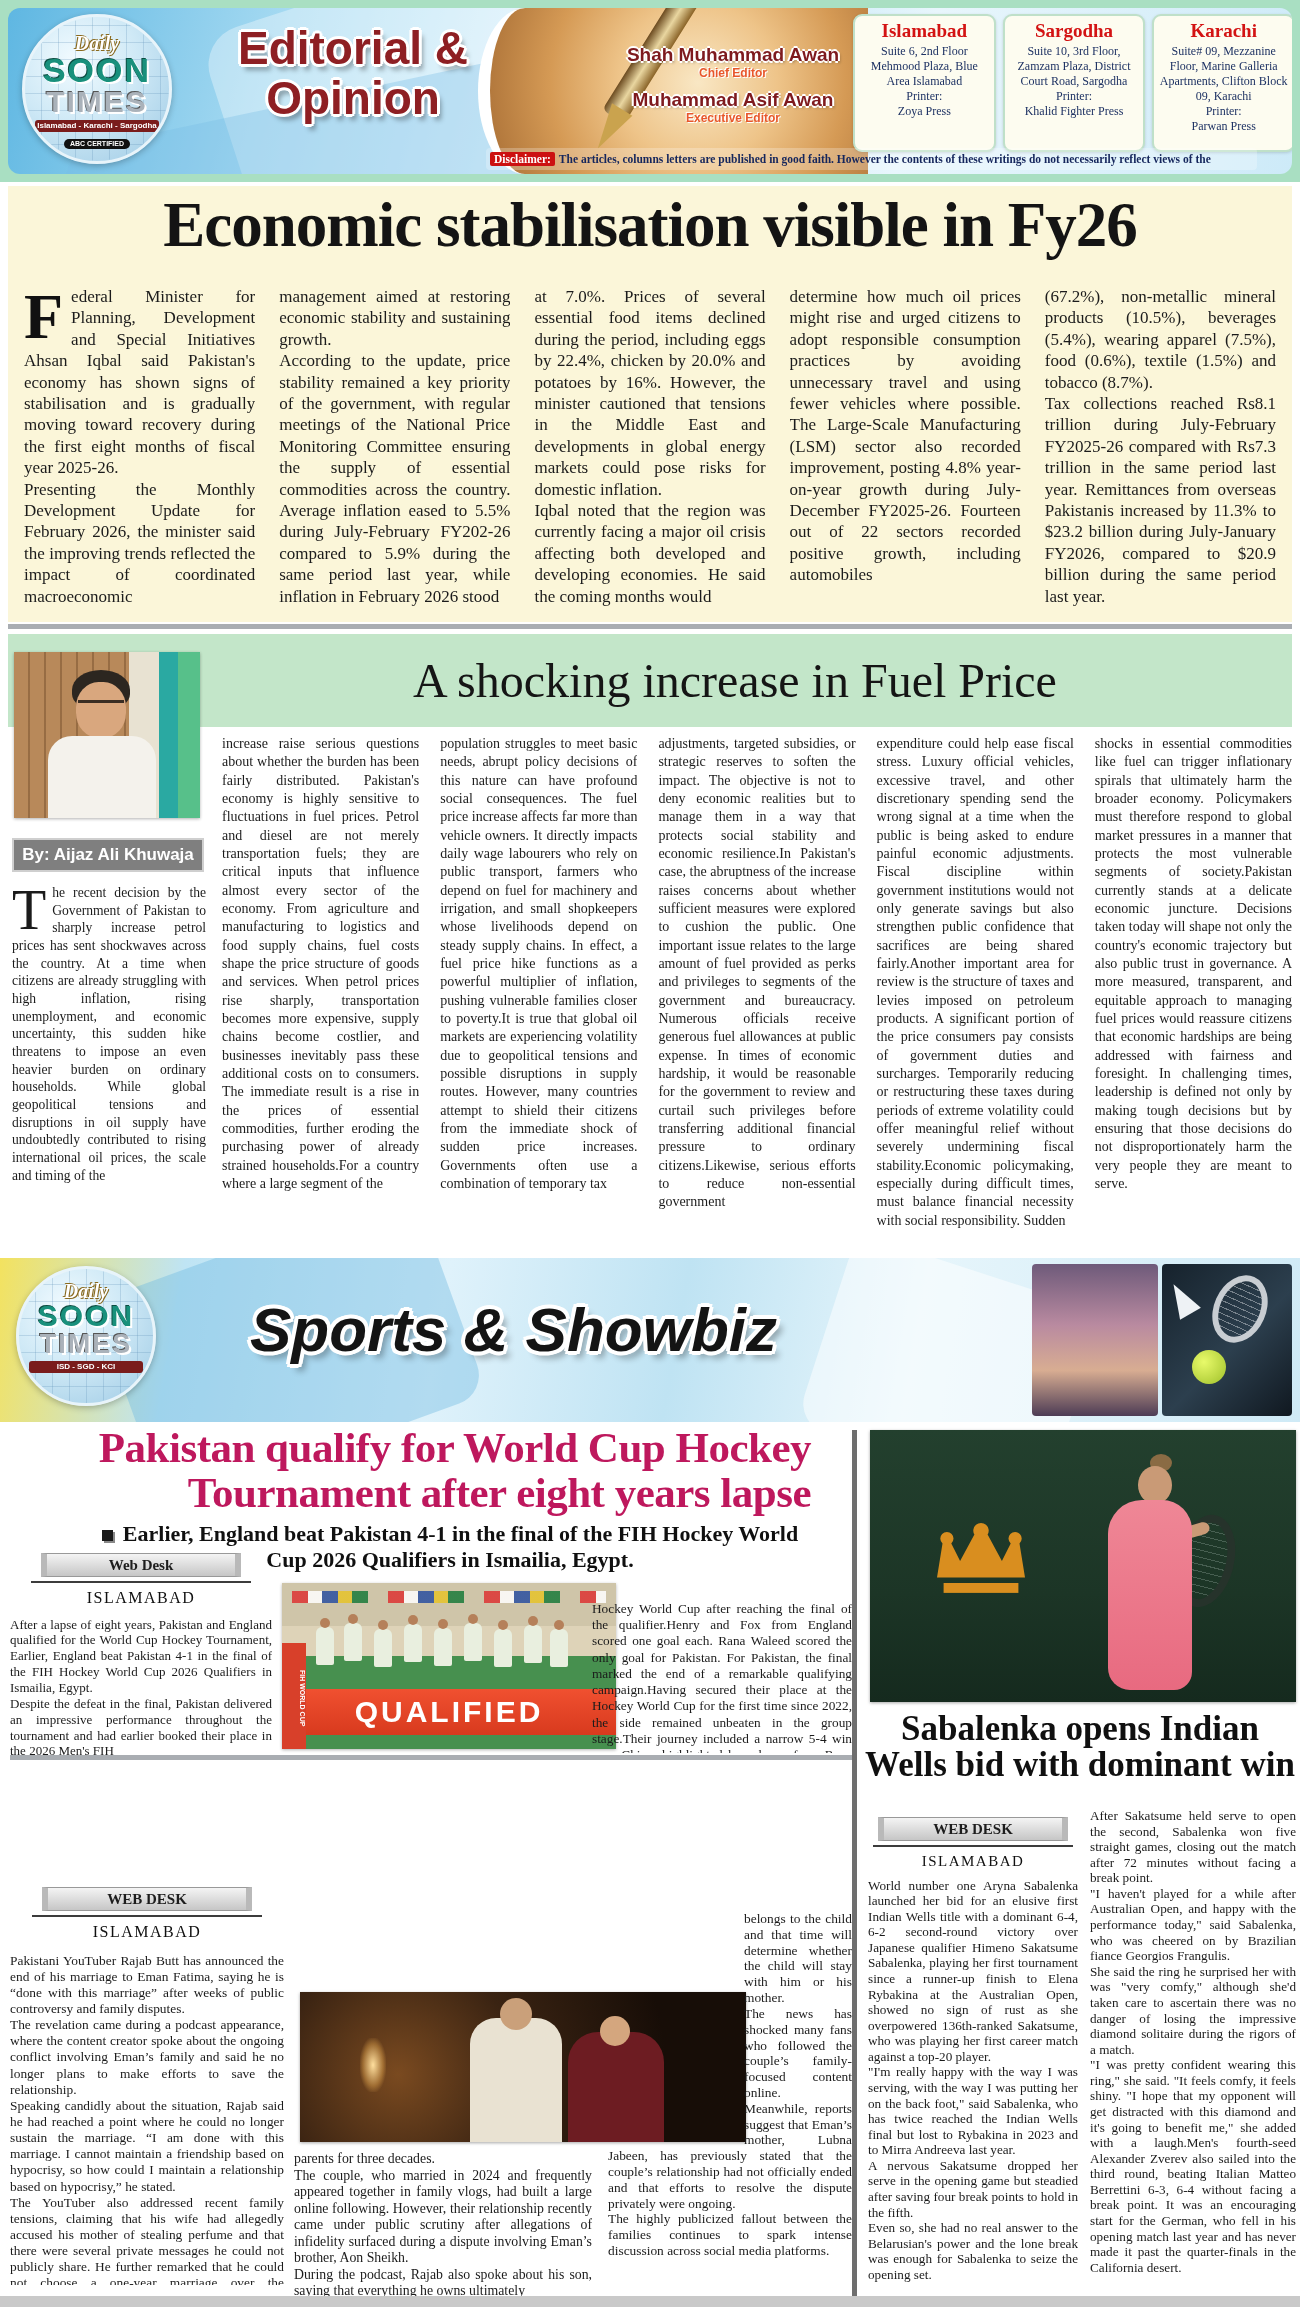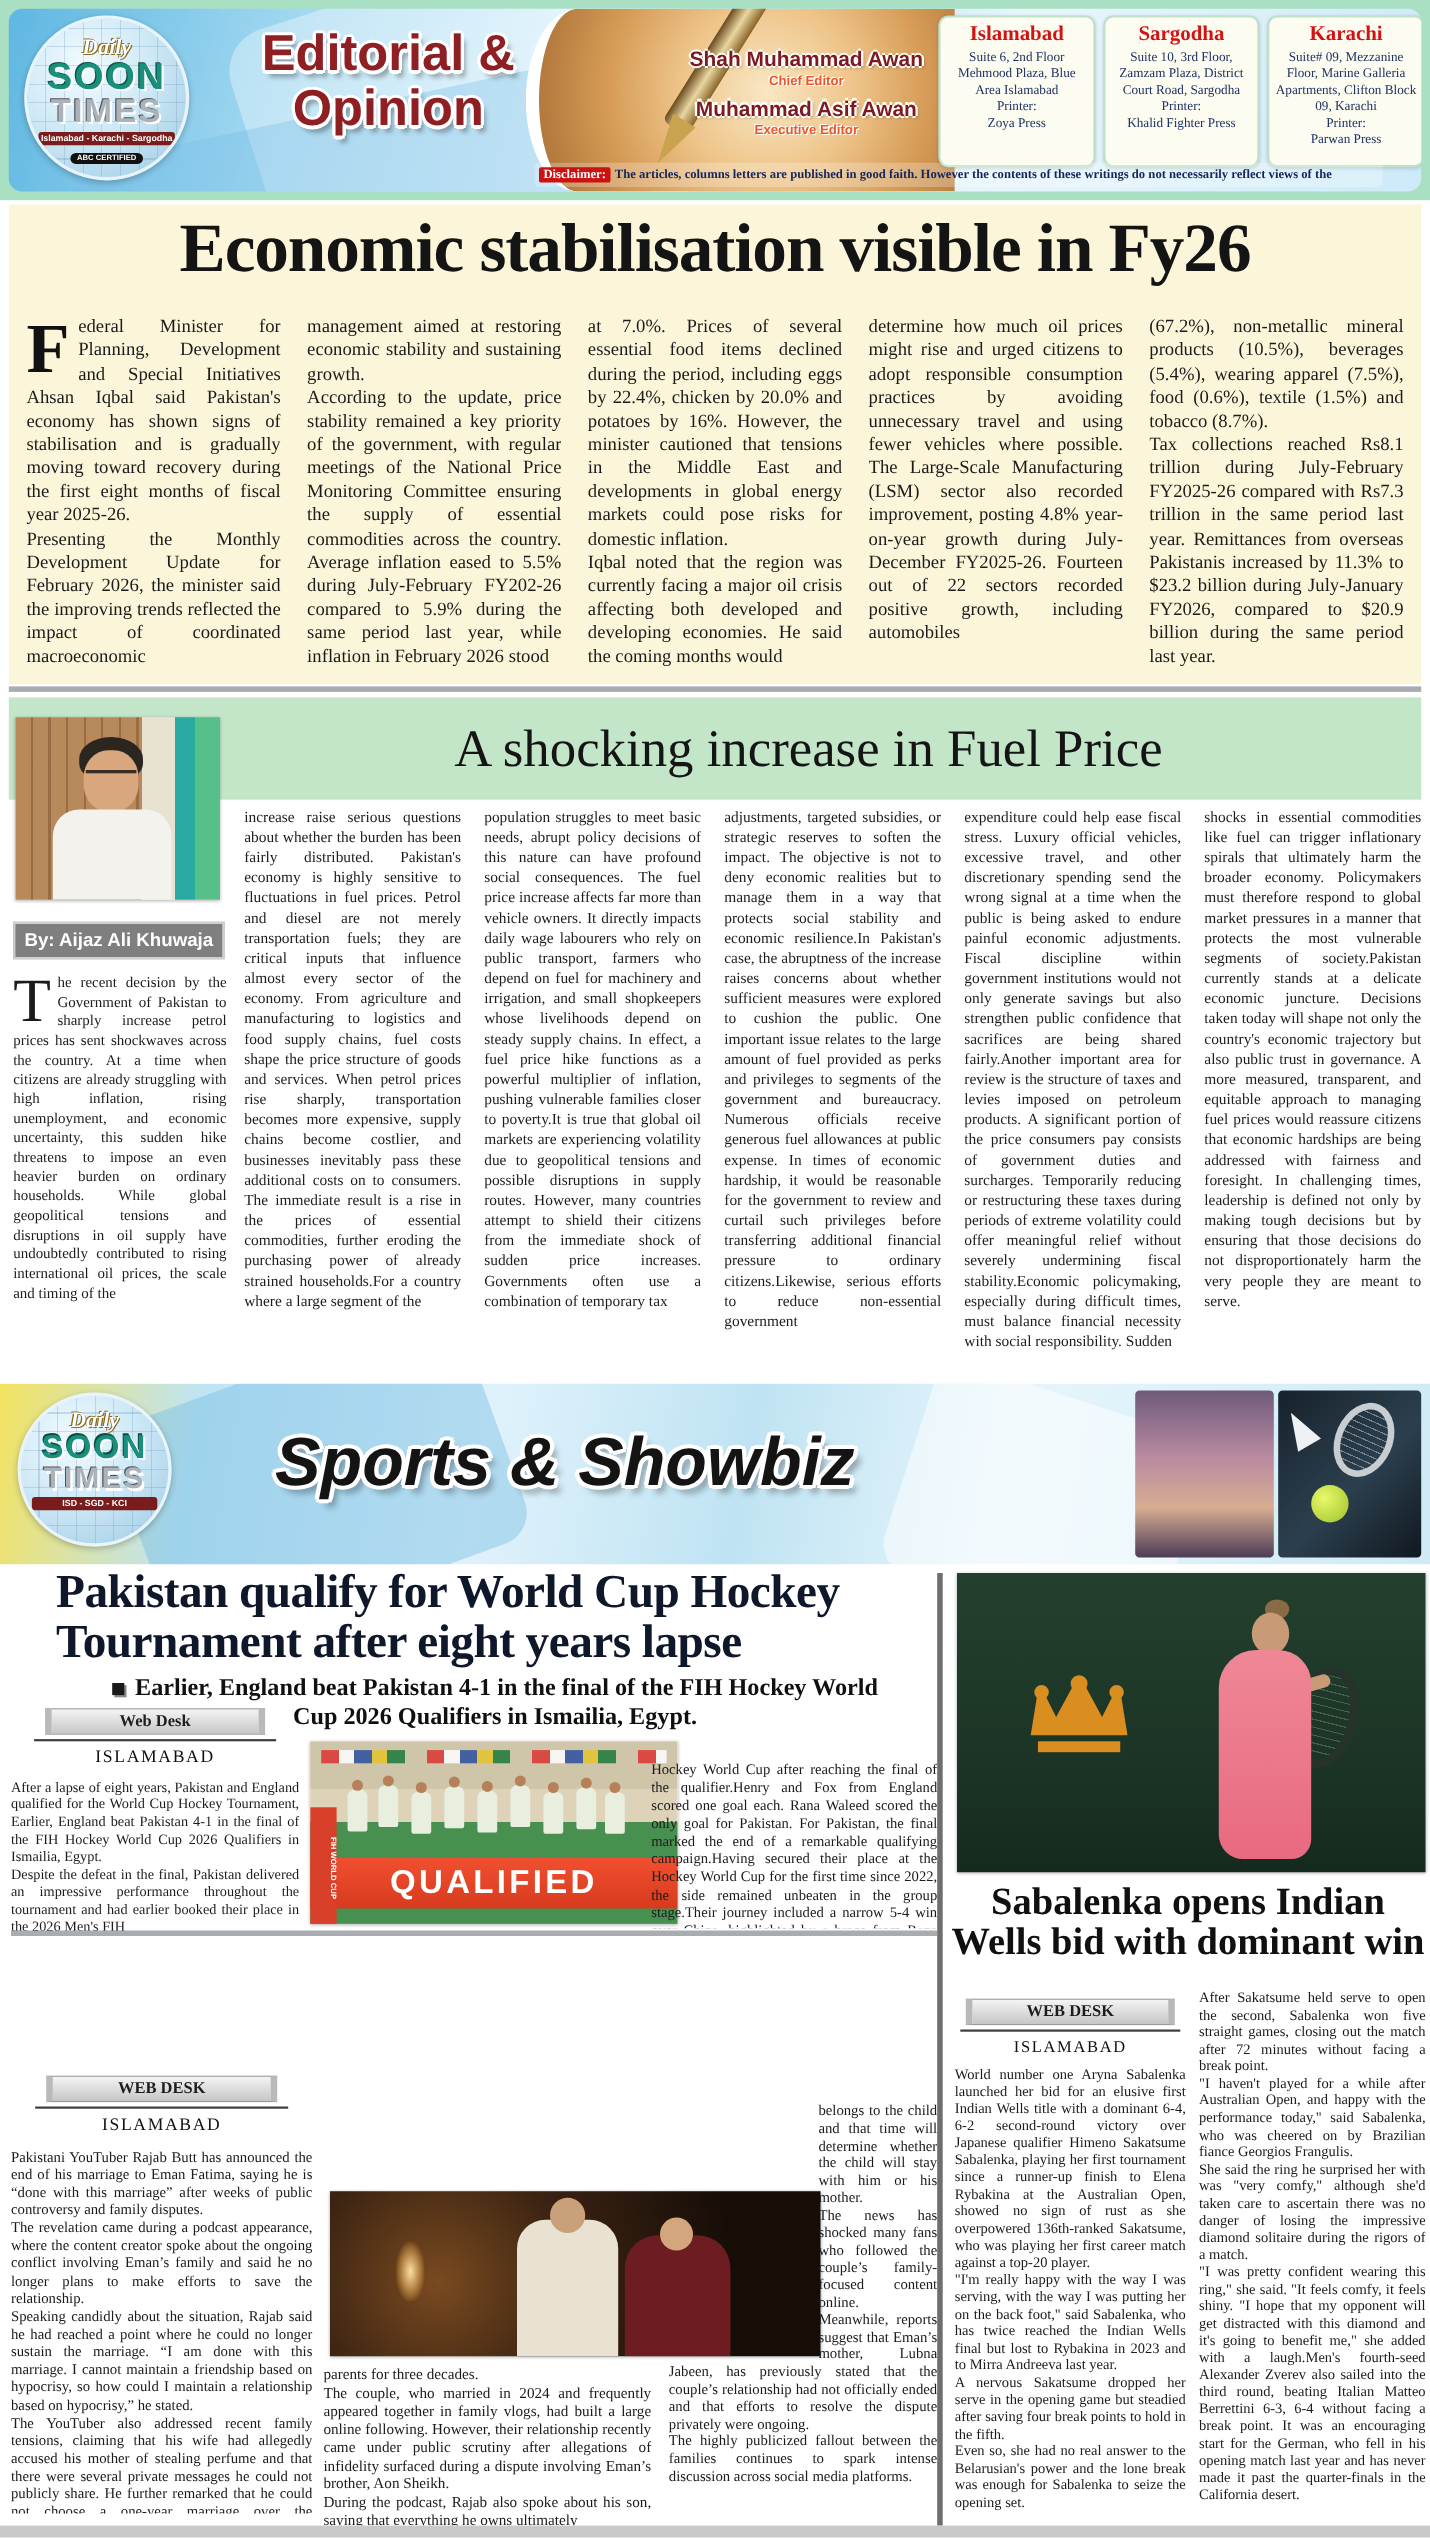--- a/index.html
+++ b/index.html
@@ -80,21 +80,21 @@
     text-shadow:-4px 0 0 #fff,4px 0 0 #fff,0 -4px 0 #fff,0 4px 0 #fff,-3px -3px 0 #fff,3px 3px 0 #fff,-3px 3px 0 #fff,3px -3px 0 #fff,6px 7px 6px rgba(0,0,0,.3); }
   .sb-img1 { left:1032px; top:6px; width:126px; height:152px; background:linear-gradient(180deg,#6e5a7a 0%,#b98aa0 40%,#d8ad92 70%,#4d3c55 100%); border-radius:4px; }
   .sb-img2 { left:1162px; top:6px; width:130px; height:152px; background:linear-gradient(135deg,#16222c 0%,#2c3f4e 55%,#101820 100%); border-radius:4px; }
   .sb-ball { position:absolute; left:30px; top:86px; width:34px; height:34px; border-radius:50%; background:radial-gradient(circle at 35% 35%,#e8fa6a,#9fc02a); }
   .sb-racket { position:absolute; left:52px; top:10px; width:52px; height:70px; border:6px solid #c8cdd2; border-radius:50%; background:repeating-linear-gradient(0deg,transparent 0 5px,rgba(200,205,210,.5) 5px 6px); transform:rotate(24deg); }
   .sb-shuttle { position:absolute; left:8px; top:18px; width:0; height:0; border-left:12px solid transparent; border-right:12px solid transparent; border-bottom:34px solid #eef2f5; transform:rotate(-30deg); }
 
   
   .src-badge { background:linear-gradient(180deg,#f4f4f4,#c6c6c6); border:1px solid #999; border-left:6px solid #b9b9b9; border-right:6px solid #b9b9b9; text-align:center; font:bold 15px/22px "Liberation Serif",serif; color:#1d1d1d; }
   .dateline { text-align:center; font:16px/1.1 "Liberation Serif",serif; letter-spacing:1.5px; color:#111; border-top:2px solid #3c3c3c; margin-top:4px; padding-top:6px; }
-  .sec-headline { text-align:left; font:bold 44px/1.05 "Liberation Serif",serif; color:#0f172a; letter-spacing:-0.5px; }
+  .sec-headline { text-align:right; font:bold 44px/1.05 "Liberation Serif",serif; color:#be185d; letter-spacing:-0.5px; }
 
   
   .hk-sub { font:bold 22px/1.2 "Liberation Serif",serif; color:#101010; text-align:center; }
   .hk-bullet { display:inline-block; width:11px; height:11px; background:#1a1a1a; margin-right:10px; box-shadow:2px 2px 0 #888; }
   .hk-photo { background:linear-gradient(180deg,#cfc5a9 0 26%,#ded3b8 26% 44%,#47904f 44% 100%); overflow:hidden; box-shadow:0 1px 3px rgba(0,0,0,.3); }
   .hk-flags { position:absolute; left:10px; top:8px; width:94%; height:12px;
     background:repeating-linear-gradient(90deg,#d33 0 16px,#fff 16px 30px,#2a4fa0 30px 46px,#e6c32a 46px 60px,#1a7a3a 60px 76px,transparent 76px 96px); opacity:.85; }
   .hk-team { position:absolute; left:0; top:38px; width:100%; height:60px; }
   .hk-player { position:absolute; width:18px; height:38px; background:#e9efdf; border-radius:6px 6px 2px 2px; }
   .hk-player::before { content:""; position:absolute; left:4px; top:-9px; width:10px; height:10px; border-radius:50%; background:#b5805a; }

